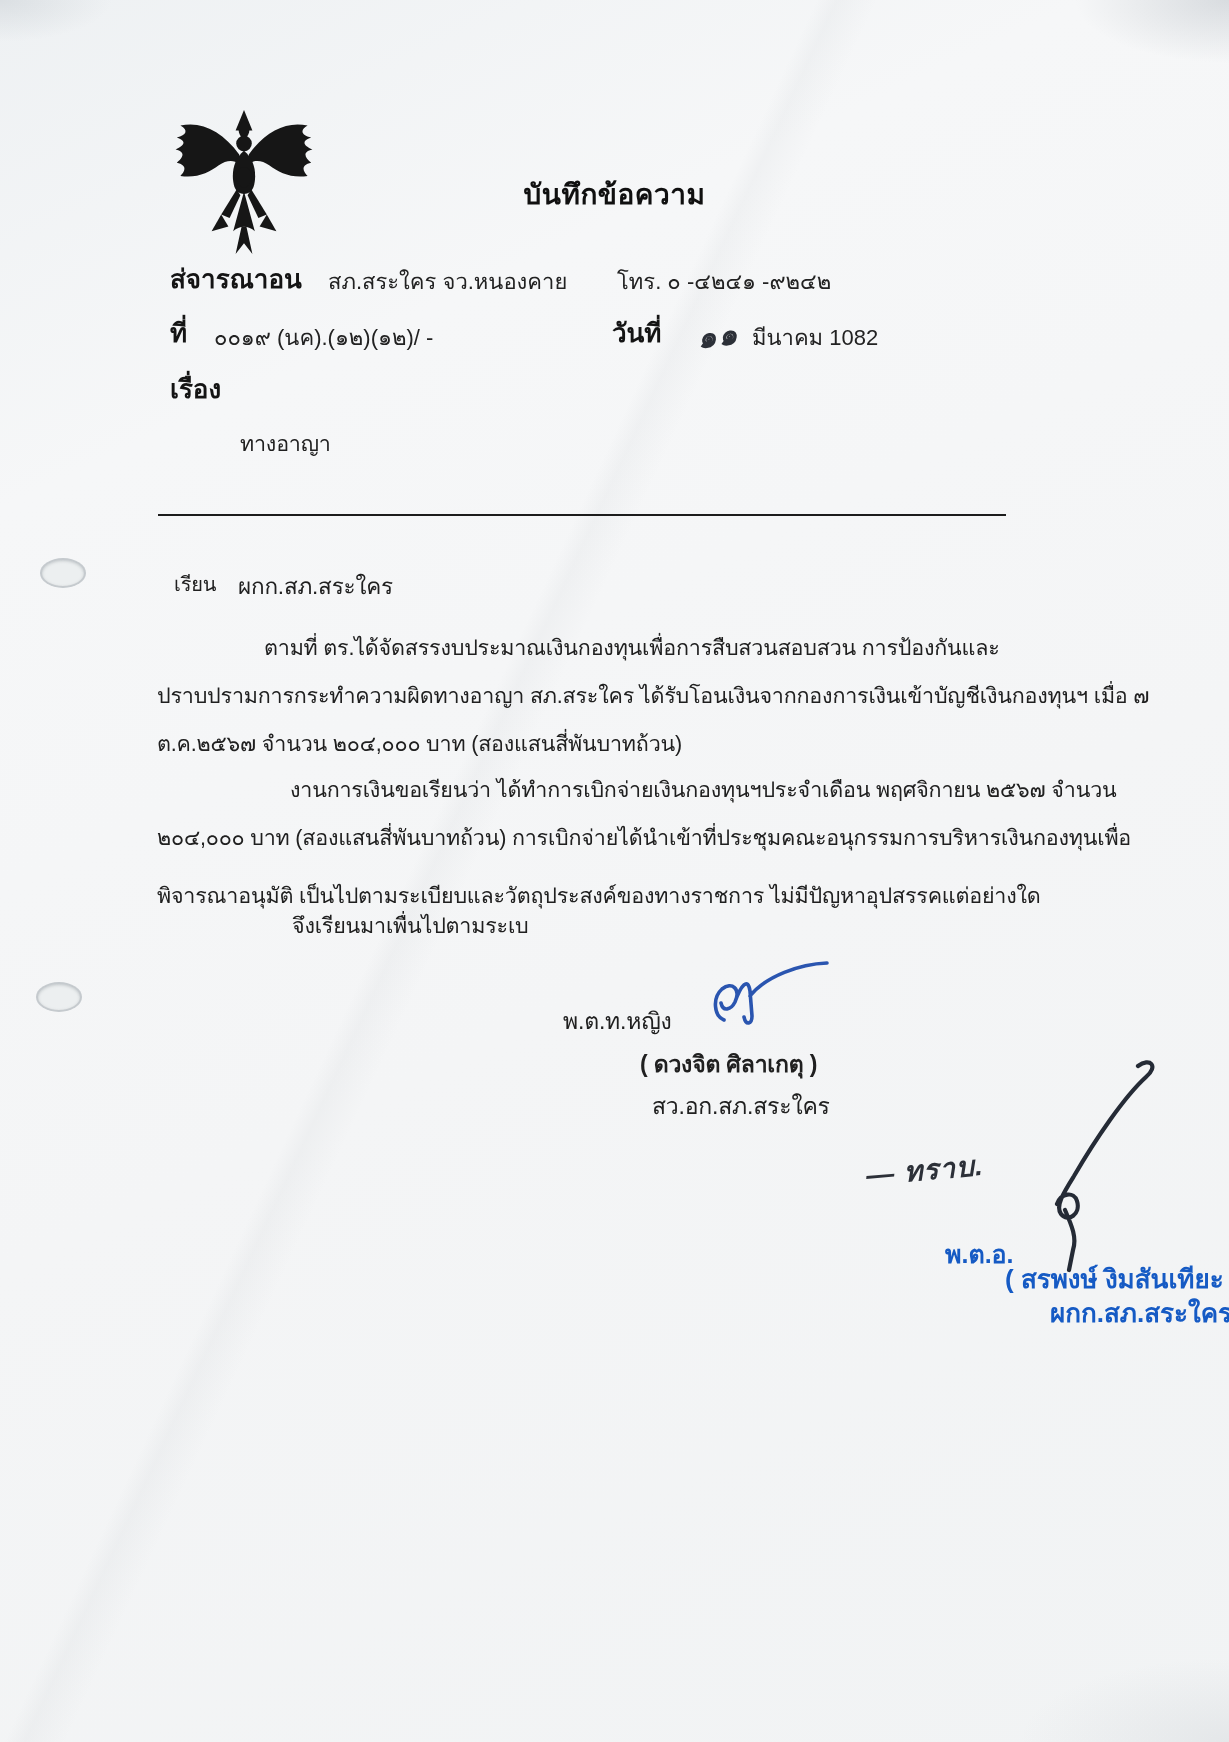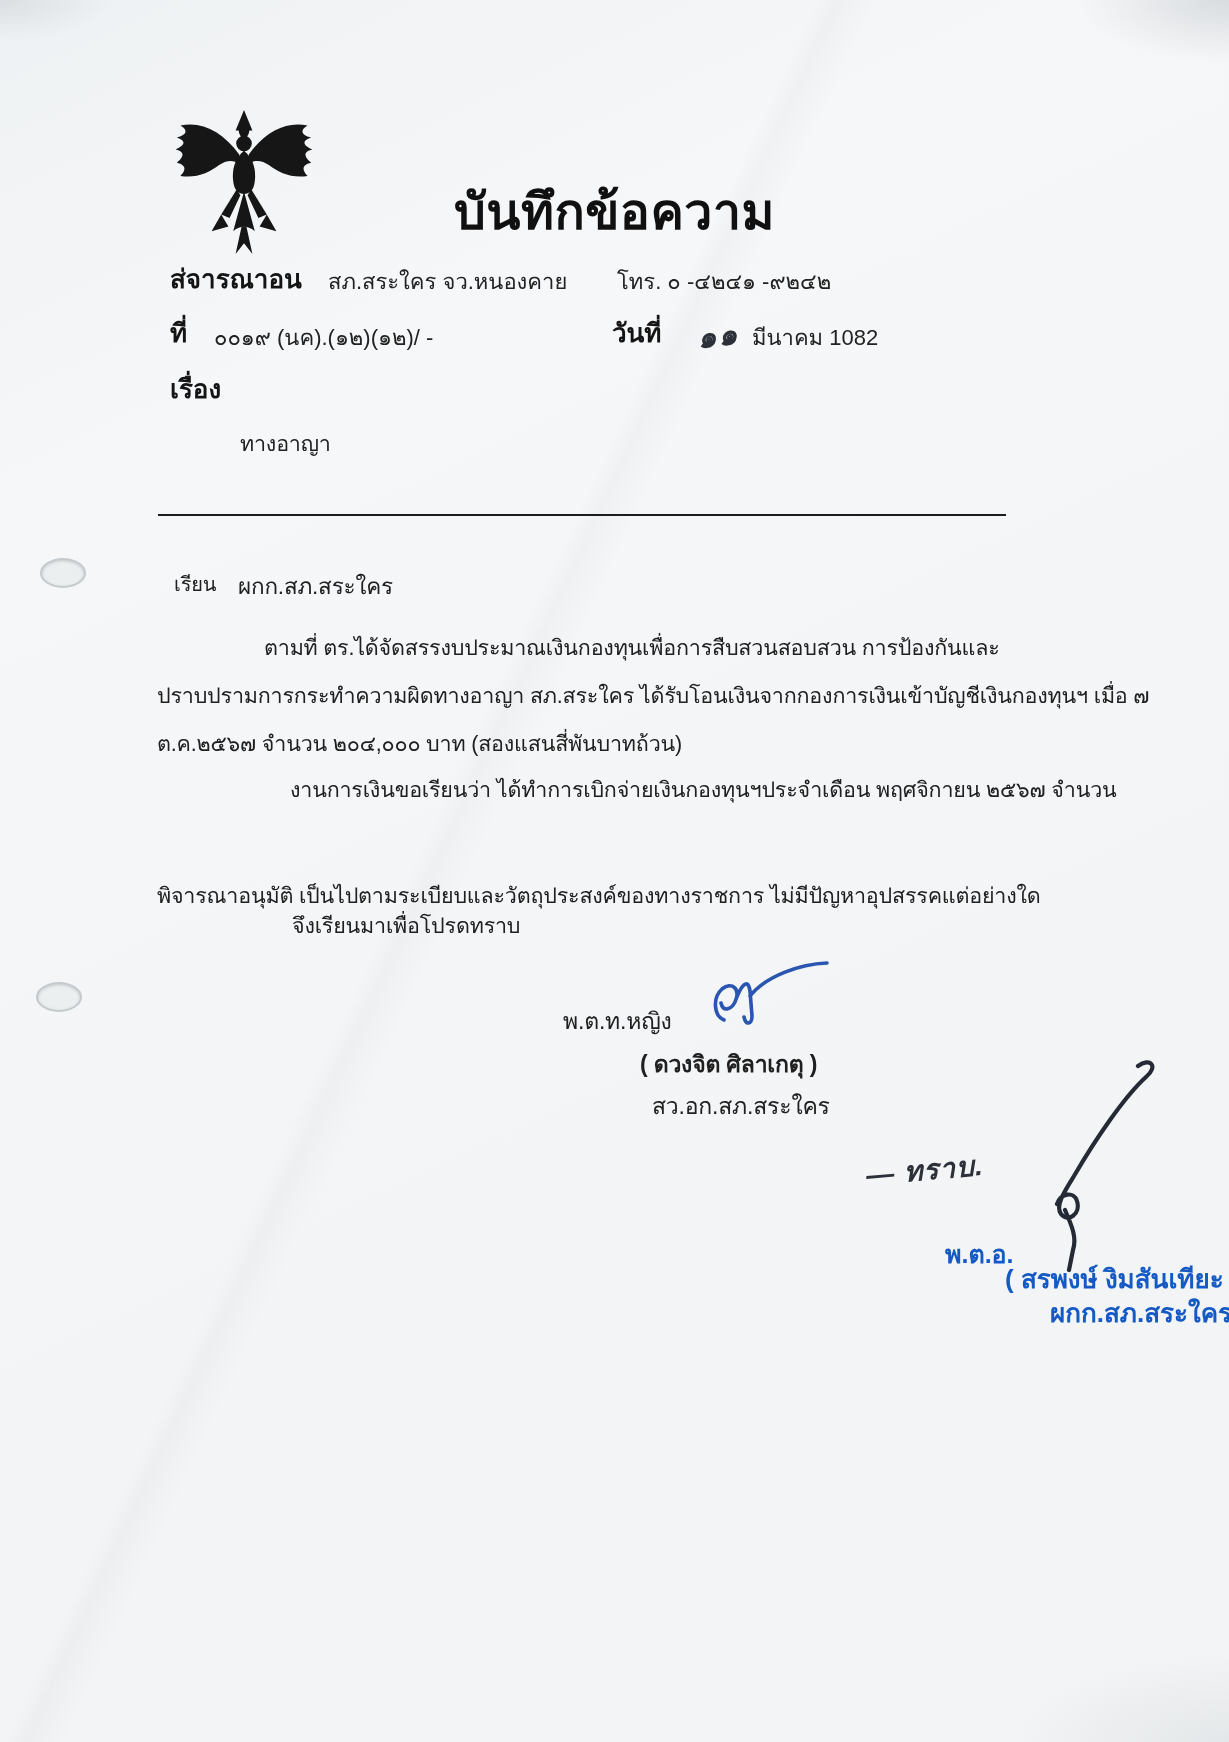--- a/index.html
+++ b/index.html
@@ -18,21 +18,21 @@
     background:
       radial-gradient(220px 90px at 100% 0%, rgba(140,150,160,.28), transparent 70%),
       radial-gradient(160px 60px at 0% 0%, rgba(140,150,160,.20), transparent 70%),
       radial-gradient(300px 120px at 100% 100%, rgba(150,158,166,.14), transparent 70%),
       linear-gradient(115deg, transparent 40%, rgba(120,130,140,.05) 41%, transparent 43%);
   }
   .abs{position:absolute;white-space:nowrap;}
   .lbl{font-weight:700;font-size:26px;color:#141414;}
   .val{font-size:22px;color:#222;}
   .body-text{font-size:21.5px;letter-spacing:-.2px;color:#202020;}
-  .title{font-weight:700;font-size:50px;color:#101010;letter-spacing:.5px;}
+  .title{font-weight:700;font-size:28px;color:#101010;letter-spacing:.5px;}
   .rule{position:absolute;border-top:2.5px solid #1c1c1c;}
   .hand{font-style:italic;color:#2c3038;}
   .stamp{font-weight:700;color:#155ac4;}
   .hole{
     position:absolute;width:42px;height:26px;border-radius:50%;
     background:#eceff0;border:2px solid rgba(150,158,165,.45);
     box-shadow:inset 0 1px 3px rgba(120,128,135,.35);
   }
   svg{display:block;}
 </style>
@@ -82,23 +82,24 @@
   <div class="rule" style="left:158px;top:514px;width:848px;"></div>
 
   <div class="abs body-text" style="left:174px;top:568px;font-size:20px;">เรียน</div>
   <div class="abs body-text" style="left:238px;top:568px;font-size:22.5px;">ผกก.สภ.สระใคร</div>
 
   <div class="abs body-text" style="left:264px;top:630px;">ตามที่ ตร.ได้จัดสรรงบประมาณเงินกองทุนเพื่อการสืบสวนสอบสวน การป้องกันและ</div>
   <div class="abs body-text" style="left:157px;top:678px;">ปราบปรามการกระทำความผิดทางอาญา สภ.สระใคร ได้รับโอนเงินจากกองการเงินเข้าบัญชีเงินกองทุนฯ เมื่อ ๗</div>
   <div class="abs body-text" style="left:157px;top:726px;">ต.ค.๒๕๖๗ จำนวน ๒๐๔,๐๐๐ บาท (สองแสนสี่พันบาทถ้วน)</div>
 
   <div class="abs body-text" style="left:290px;top:772px;">งานการเงินขอเรียนว่า ได้ทำการเบิกจ่ายเงินกองทุนฯประจำเดือน พฤศจิกายน ๒๕๖๗ จำนวน</div>
+  <div class="abs body-text" style="left:157px;top:820px;">๒๐๔,๐๐๐ บาท (สองแสนสี่พันบาทถ้วน) การเบิกจ่ายได้นำเข้าที่ประชุมคณะอนุกรรมการบริหารเงินกองทุนเพื่อ</div>
   <div class="abs body-text" style="left:157px;top:868px;margin-top:10px;">พิจารณาอนุมัติ เป็นไปตามระเบียบและวัตถุประสงค์ของทางราชการ ไม่มีปัญหาอุปสรรคแต่อย่างใด</div>
 
-  <div class="abs body-text" style="left:292px;top:908px;">จึงเรียนมาเพื่อโปรดทราบ</div>
+  <div class="abs body-text" style="left:292px;top:908px;">จึงเรียนมาเพื่นไปตามระเบ</div>
 
   <div class="abs body-text" style="left:563px;top:1003px;font-size:23px;">พ.ต.ท.หญิง</div>
 
   <div class="abs" style="left:700px;top:956px;width:130px;height:88px;">
     <svg viewBox="0 0 130 88" width="130" height="88">
       <path d="M24 64 C14 60 12 42 22 33 C32 25 41 33 35 46 C31 54 23 56 21 47 M35 46 C41 29 48 21 50 35 L52 60 C52 68 46 70 44 61 M50 40 C66 20 100 8 127 7" fill="none" stroke-width="3.6" stroke-linecap="round" stroke-linejoin="round" stroke="#2a55b0"></path>
     </svg>
   </div>
 
   <div class="abs body-text" style="left:640px;top:1046px;font-size:23px;font-weight:bold;">( ดวงจิต  ศิลาเกตุ )</div>

